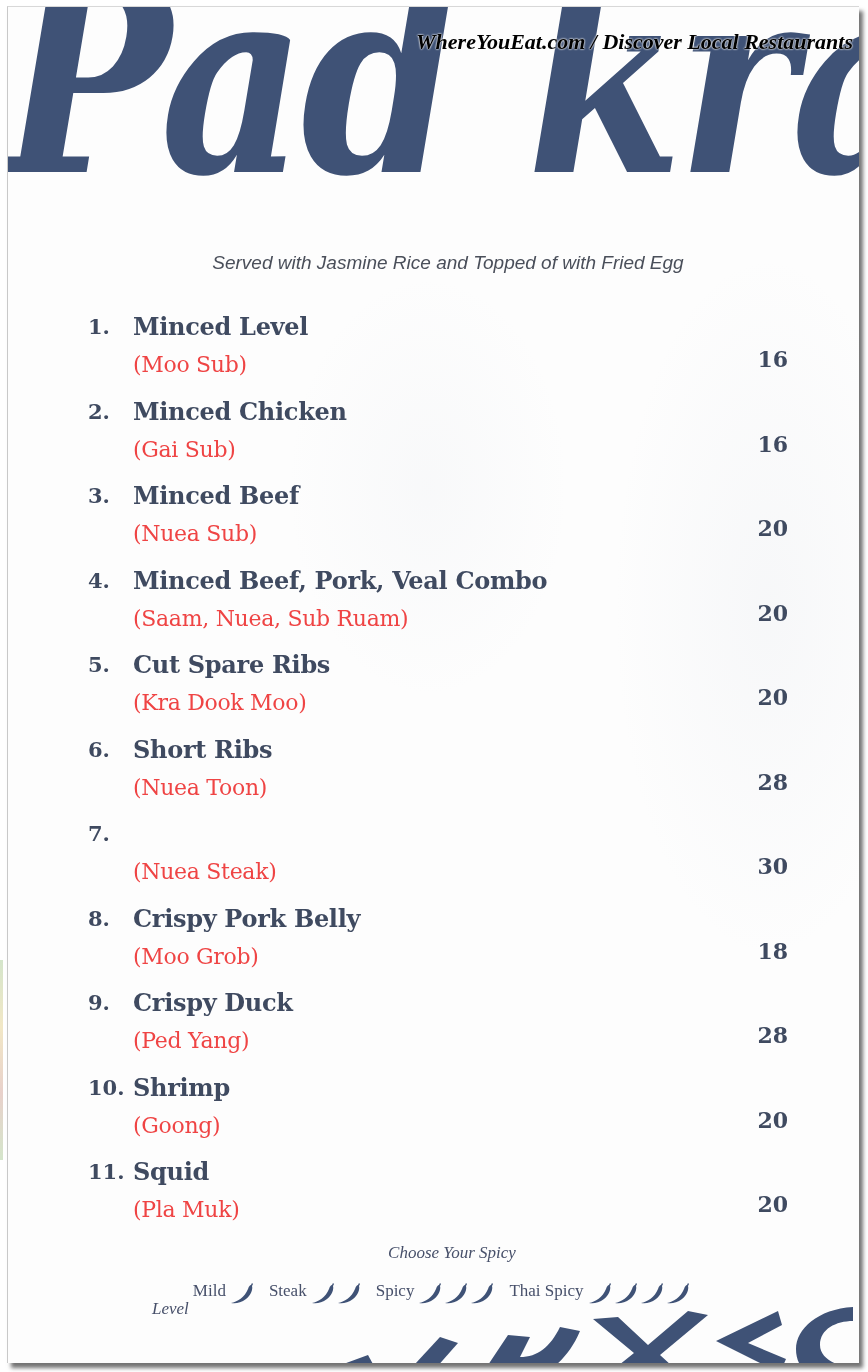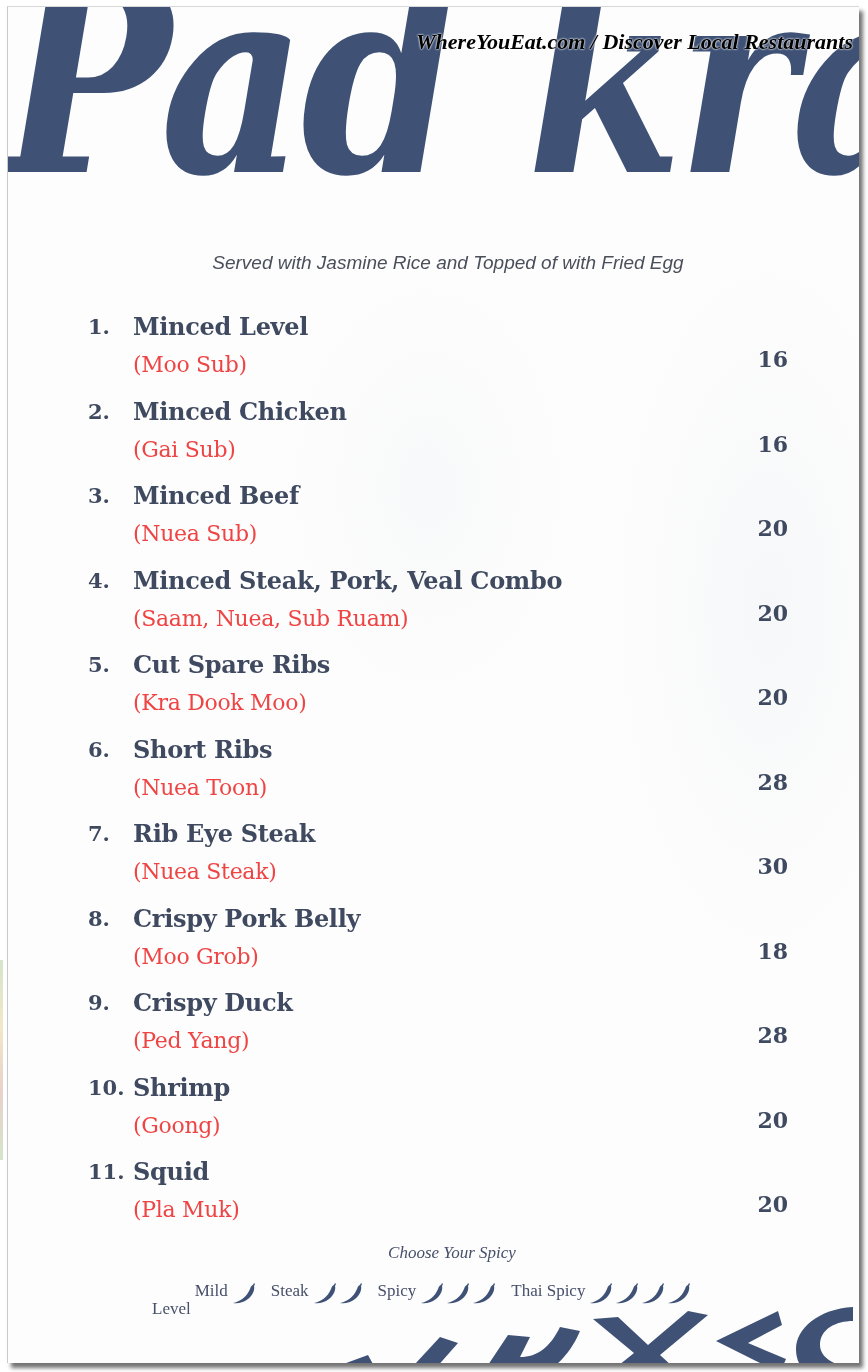--- a/index.html
+++ b/index.html
@@ -122,21 +122,21 @@
     }
     .spicy-legend {
       position: absolute;
       left: 144px; top: 1260px;
       display: flex; align-items: center;
       font-family: "Liberation Serif", serif;
       font-size: 17px;
       color: #47506a;
       white-space: nowrap;
     }
-    .spicy-legend .level-word { margin-right: 4px; margin-top: 32px; }
+    .spicy-legend .level-word { font-style: italic; margin-right: 4px; margin-top: 32px; }
     .spicy-legend .lvl { display: flex; align-items: flex-start; margin-right: 14px; }
     .spicy-legend .lvl-label { margin-right: 3px; }
     .chili { width: 26px; height: 24px; display: inline-block; }
     .chili svg { width: 26px; height: 24px; display: block; }
     .bottom-deco {
       position: absolute;
       left: 300px; top: 1290px;
       width: 560px; height: 80px;
     }
     .bottom-deco svg { display: block; }
@@ -174,39 +174,38 @@
       <span class="price">16</span>
     </li>
     <li class="item">
       <span class="num">3.</span>
       <span class="name">Minced Beef</span>
       <span class="thai">(Nuea Sub)</span>
       <span class="price">20</span>
     </li>
     <li class="item">
       <span class="num">4.</span>
-      <span class="name">Minced Steak, Pork, Veal Combo</span>
+      <span class="name">Minced Beef, Pork, Veal Combo</span>
       <span class="thai">(Saam, Nuea, Sub Ruam)</span>
       <span class="price">20</span>
     </li>
     <li class="item">
       <span class="num">5.</span>
       <span class="name">Cut Spare Ribs</span>
       <span class="thai">(Kra Dook Moo)</span>
       <span class="price">20</span>
     </li>
     <li class="item">
       <span class="num">6.</span>
       <span class="name">Short Ribs</span>
       <span class="thai">(Nuea Toon)</span>
       <span class="price">28</span>
     </li>
     <li class="item">
       <span class="num">7.</span>
-      <span class="name">Rib Eye Steak</span>
       <span class="thai">(Nuea Steak)</span>
       <span class="price">30</span>
     </li>
     <li class="item">
       <span class="num">8.</span>
       <span class="name">Crispy Pork Belly</span>
       <span class="thai">(Moo Grob)</span>
       <span class="price">18</span>
     </li>
     <li class="item">

